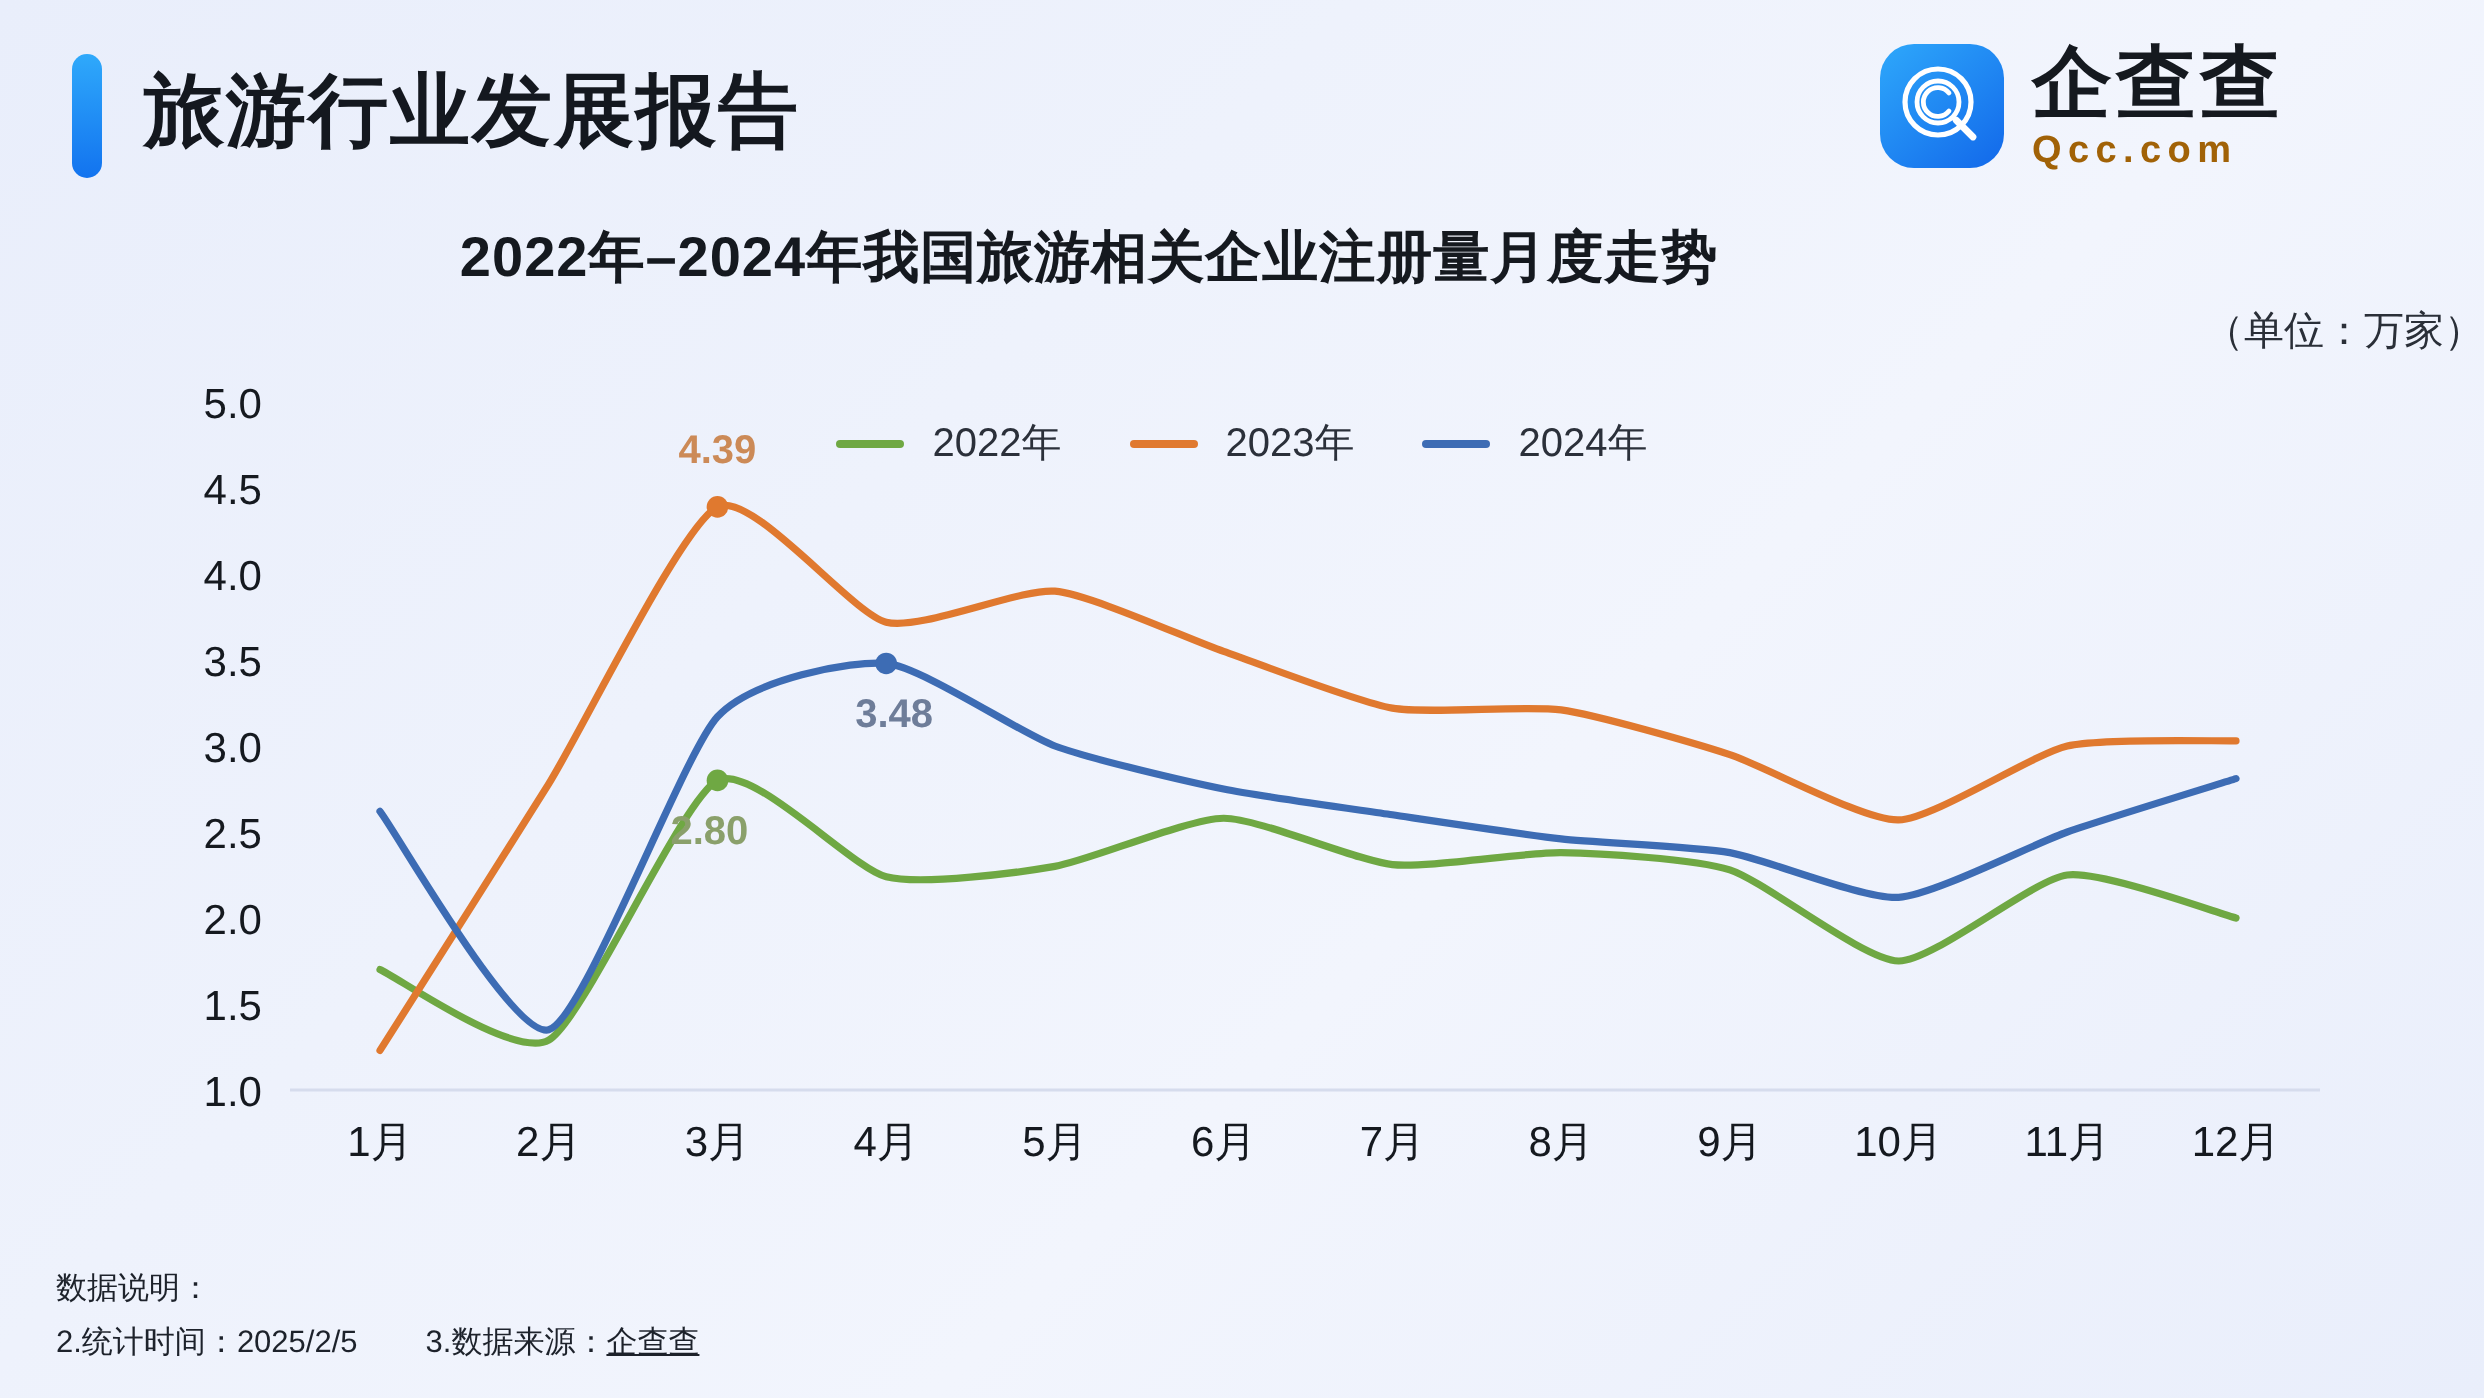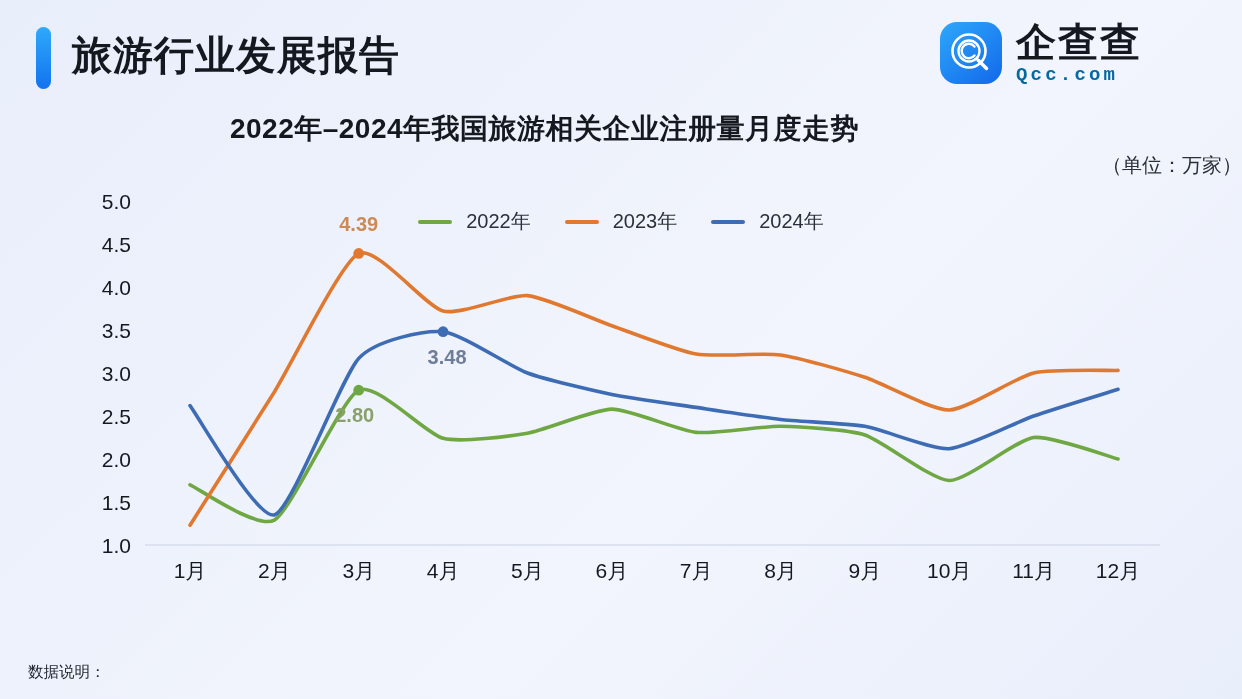--- a/index.html
+++ b/index.html
@@ -23,21 +23,21 @@
     white-space:nowrap;
   }
   .logo{position:absolute;right:44px;top:22px;height:62px;display:flex;align-items:center;gap:14px;}
   .logo-mark{
     width:62px;height:62px;border-radius:17px;
     background:linear-gradient(140deg,#2ea8fb 0%,#1268ea 100%);
     display:flex;align-items:center;justify-content:center;flex:none;
   }
   .logo-text{display:flex;flex-direction:column;justify-content:center;line-height:1;}
   .logo-cn{font-size:40px;font-weight:bold;color:#15191f;letter-spacing:2px;}
-  .logo-en{font-size:19px;font-weight:bold;color:#0369a1;letter-spacing:3.2px;margin-top:4px;font-family:Liberation Mono, monospace;}
+  .logo-en{font-size:19px;font-weight:bold;color:#a16207;letter-spacing:3.2px;margin-top:4px;}
 
   
   .chart-title{
     position:absolute;left:0;top:110px;width:1089px;text-align:center;
     font-size:28px;font-weight:bold;color:#15191f;letter-spacing:.5px;
   }
   .chart-subtitle{
     position:absolute;left:0;top:152px;width:1242px;text-align:right;
     font-size:20px;color:#2a2f38;
   }
@@ -139,15 +139,18 @@
         <text x="358.72727272727275" y="231.46000000000004" text-anchor="middle" fill="#cc8a57" class="dlabel">4.39</text>
         <circle cx="443.0909090909091" cy="331.72" r="5.4" fill="#3d6cb4"></circle>
         <text x="447.0909090909091" y="363.72" text-anchor="middle" fill="#6e7d99" class="dlabel">3.48</text>
         <circle cx="358.72727272727275" cy="390.20000000000005" r="5.4" fill="#6fa843"></circle>
         <text x="354.72727272727275" y="422.20000000000005" text-anchor="middle" fill="#8aa06b" class="dlabel">2.80</text>
       </svg>
   </div>
 
   <div class="footer">
     <div class="footer-head">数据说明：</div>
+    <div class="footer-line">
+      <span>2.统计时间：</span><span>2025/2/5</span><span class="gap"></span><span>3.数据来源：</span><span class="src-link">企查查</span>
+    </div>
   </div>
 
 </div>
 
 </body></html>

